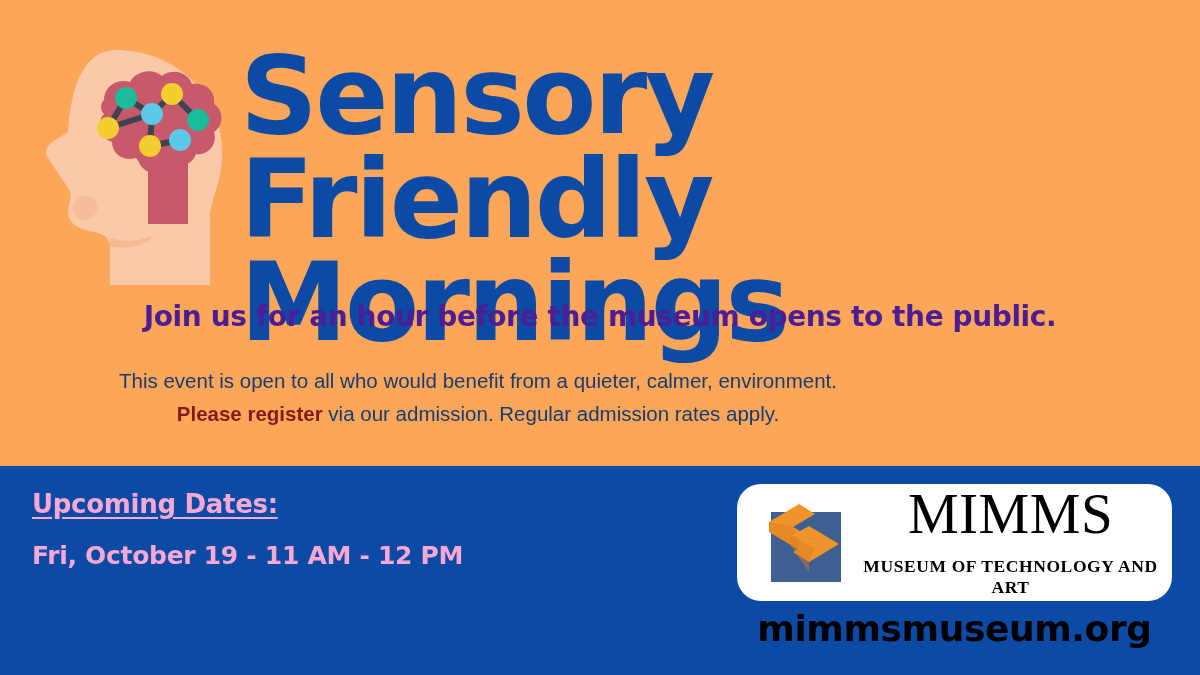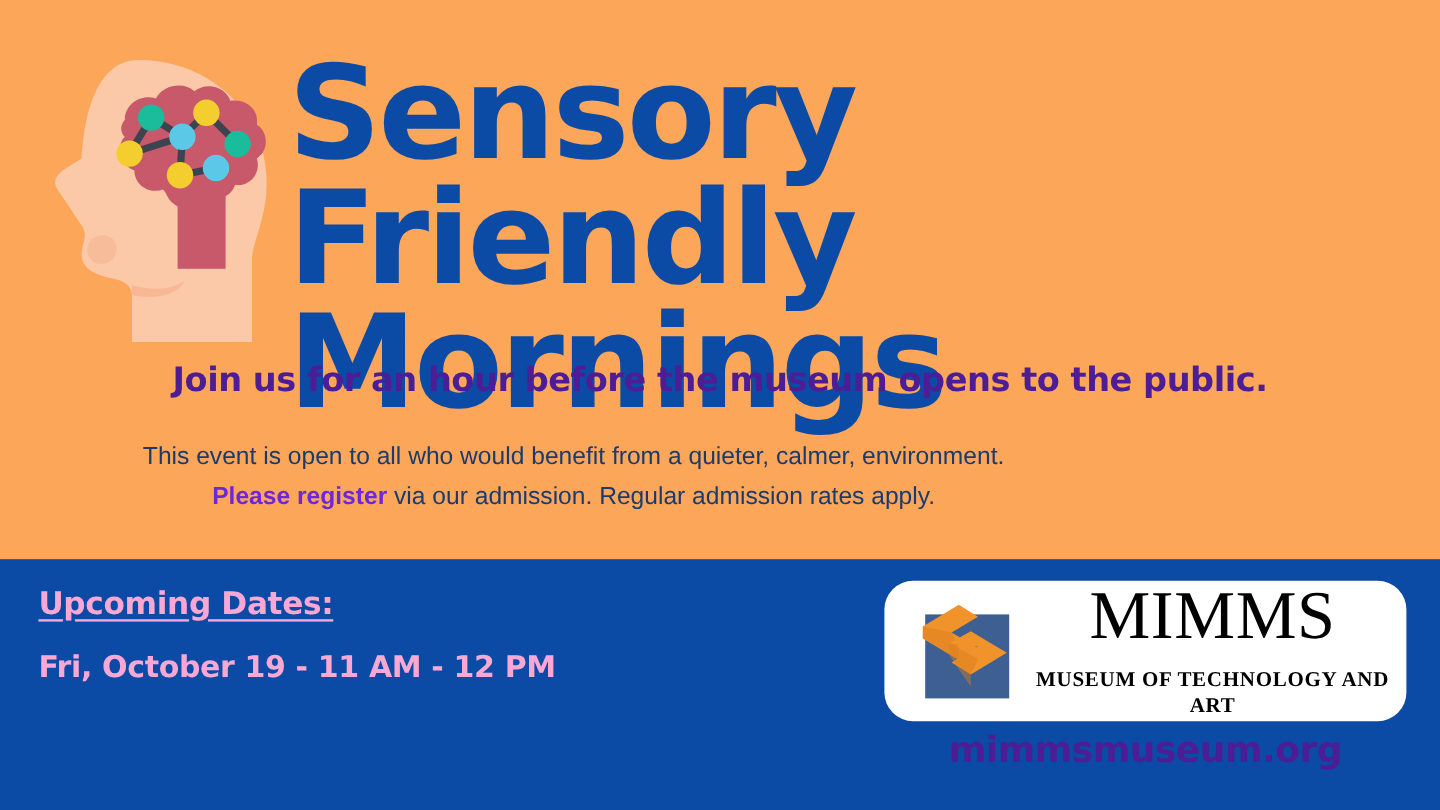--- a/index.html
+++ b/index.html
@@ -76,21 +76,21 @@
     width: 956px;
     text-align: center;
     color: #1B3B6F;
     font-family: "Liberation Sans", sans-serif;
     font-size: 20.5px;
     line-height: 1.62;
   }
   #body-copy .line { display: block; }
   #body-copy .bold {
     font-weight: bold;
-    color: #6d28d9;
+    color: #7f1d1d;
     margin-top: 14px;
   }
 
   
   #bottom-panel {
     position: absolute;
     left: 0;
     top: 466px;
     width: 1200px;
     height: 209px;
@@ -159,24 +159,24 @@
     margin-top: 16px;
   }
 
   
   #website-url {
     position: absolute;
     left: 737px;
     top: 608px;
     width: 435px;
     text-align: center;
-    color: #4c1d95;
-    font-family: "DejaVu Sans", sans-serif;
-    font-weight: bold;
-    font-size: 30px;
+    color: #000000;
+    font-family: "DejaVu Sans", sans-serif;
+    font-weight: bold;
+    font-size: 36px;
     letter-spacing: -0.4px;
   }
 </style>
 </head>
 <body>
 
 <div id="poster">
 
   <div id="top-panel">
 

